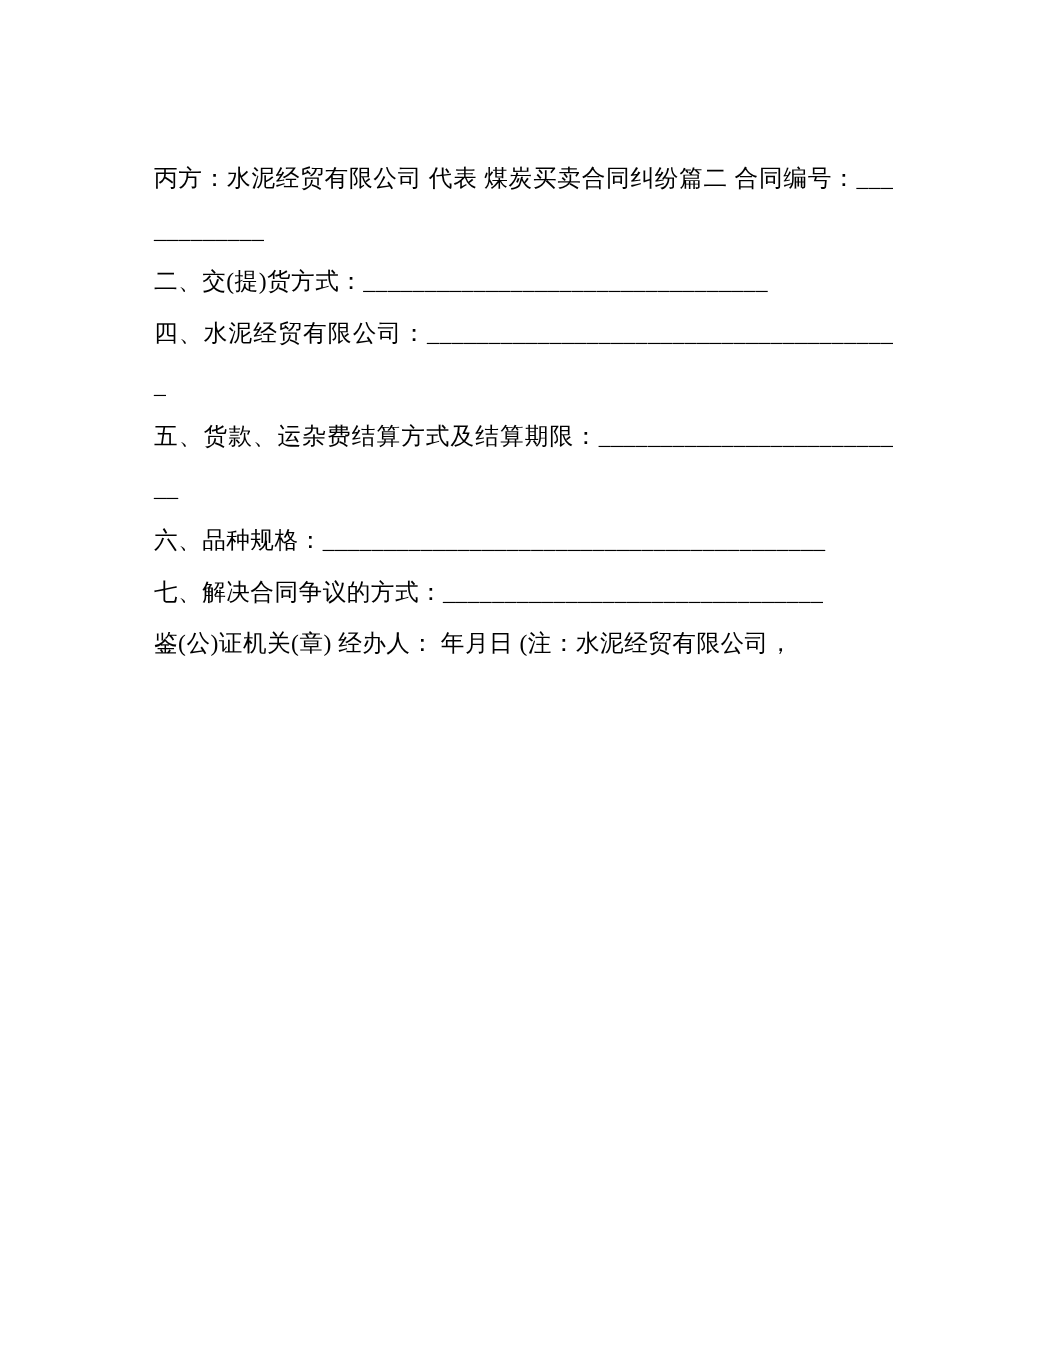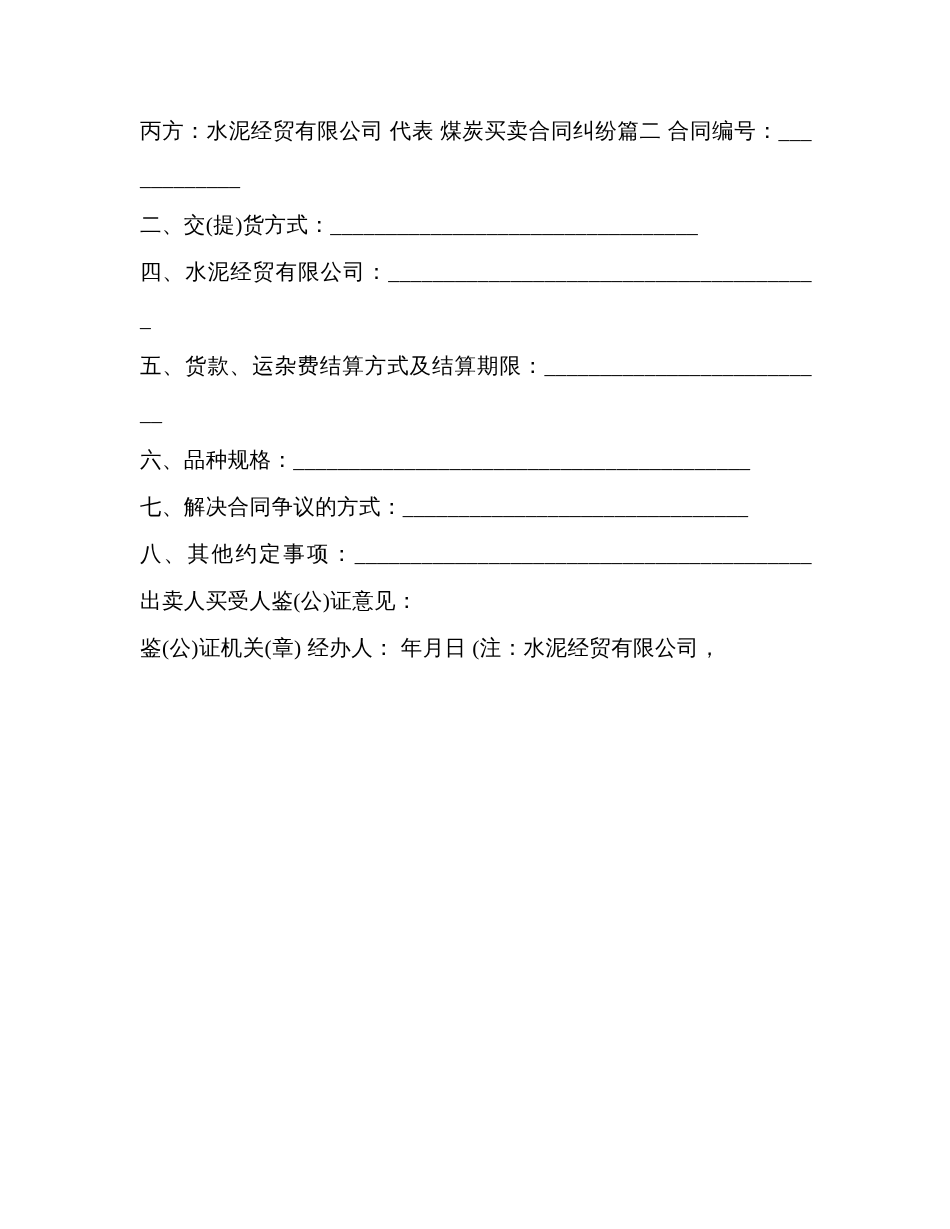--- a/index.html
+++ b/index.html
@@ -13,20 +13,21 @@
     font-family: "Liberation Serif", "DejaVu Serif", serif;
     color: #000000;
     overflow: hidden;
   }
   .page {
     position: relative;
     width: 950px;
     height: 1095px;
     box-sizing: border-box;
     padding: 108px 140px 0 140px;
+    margin-top: 31px;
   }
   .doc-body {
     width: 672px;
   }
   p.para {
     margin: 0 0 0 0;
     font-size: 21.5px;
     line-height: 47px;
     letter-spacing: 0.4px;
     text-align: justify;
@@ -38,16 +39,15 @@
 <body>
 
 <div class="page">
   <div class="doc-body">
     <p class="para">丙方：水泥经贸有限公司 代表 煤炭买卖合同纠纷篇二 合同编号：____________</p>
     <p class="para">二、交(提)货方式：_________________________________</p>
     <p class="para">四、水泥经贸有限公司：_______________________________________</p>
     <p class="para">五、货款、运杂费结算方式及结算期限：__________________________</p>
     <p class="para">六、品种规格：_________________________________________</p>
     <p class="para">七、解决合同争议的方式：_______________________________</p>
-    <p class="para">八、其他约定事项：_________________________________________ 出卖人买受人鉴(公)证意见：</p>
     <p class="para">鉴(公)证机关(章) 经办人： 年月日 (注：水泥经贸有限公司，</p>
   </div>
 </div>
 
 </body></html>

